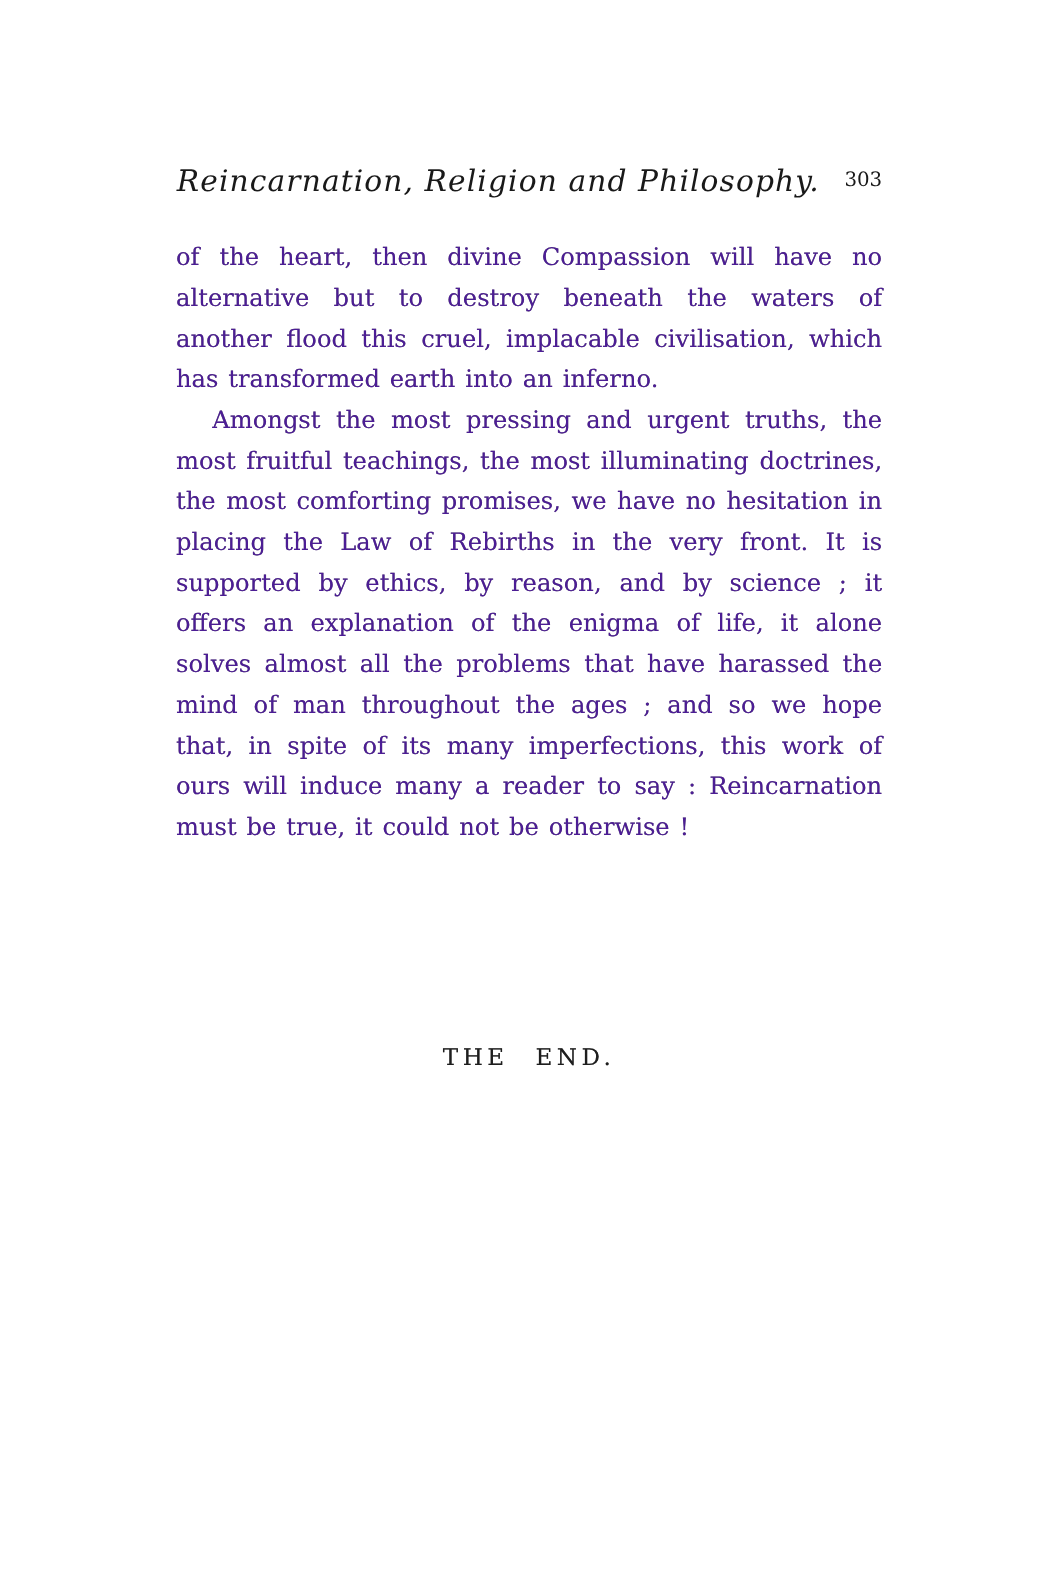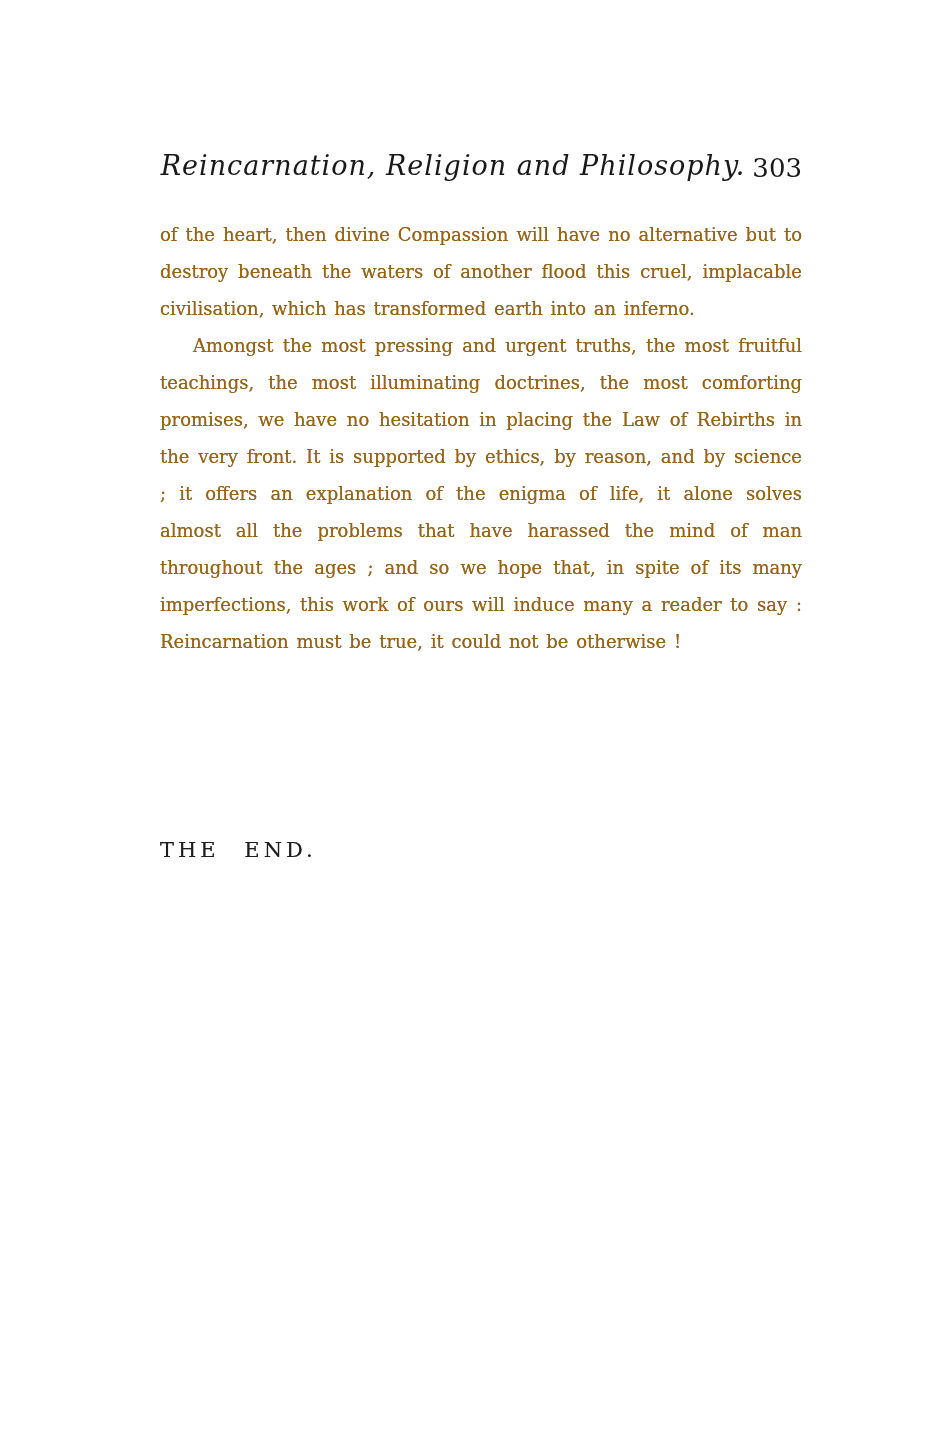--- a/index.html
+++ b/index.html
@@ -35,41 +35,42 @@
     letter-spacing: 1px;
     color: #191919;
     padding-right: 56px; 
     white-space: nowrap;
   }
   .folio {
     position: absolute;
     right: 0;
     top: 3px;
     font-style: normal;
-    font-size: 26px;
+    font-size: 18px;
     color: #191919;
     font-variant-numeric: oldstyle-nums;
   }
   .body-para {
     margin: 0;
-    font-size: 18px;
+    font-size: 22px;
     line-height: 37px;
     text-align: justify;
     text-align-last: left;
     word-spacing: 2px;
-    color: #a16207;
+    color: #4c1d95;
     text-shadow: 0 0 0.5px rgba(20,20,20,0.55);
   }
   .body-para.indented {
     text-indent: 33px;
   }
   .body-para .ital {
   }
   .end-mark {
     margin-top: 178px;
+    text-align: center;
     font-size: 21px;
     letter-spacing: 4px;
     word-spacing: 14px;
     color: #1e1e1e;
     text-shadow: 0 0 0.5px rgba(20,20,20,0.55);
   }
 </style>
 </head>
 <body>
 

